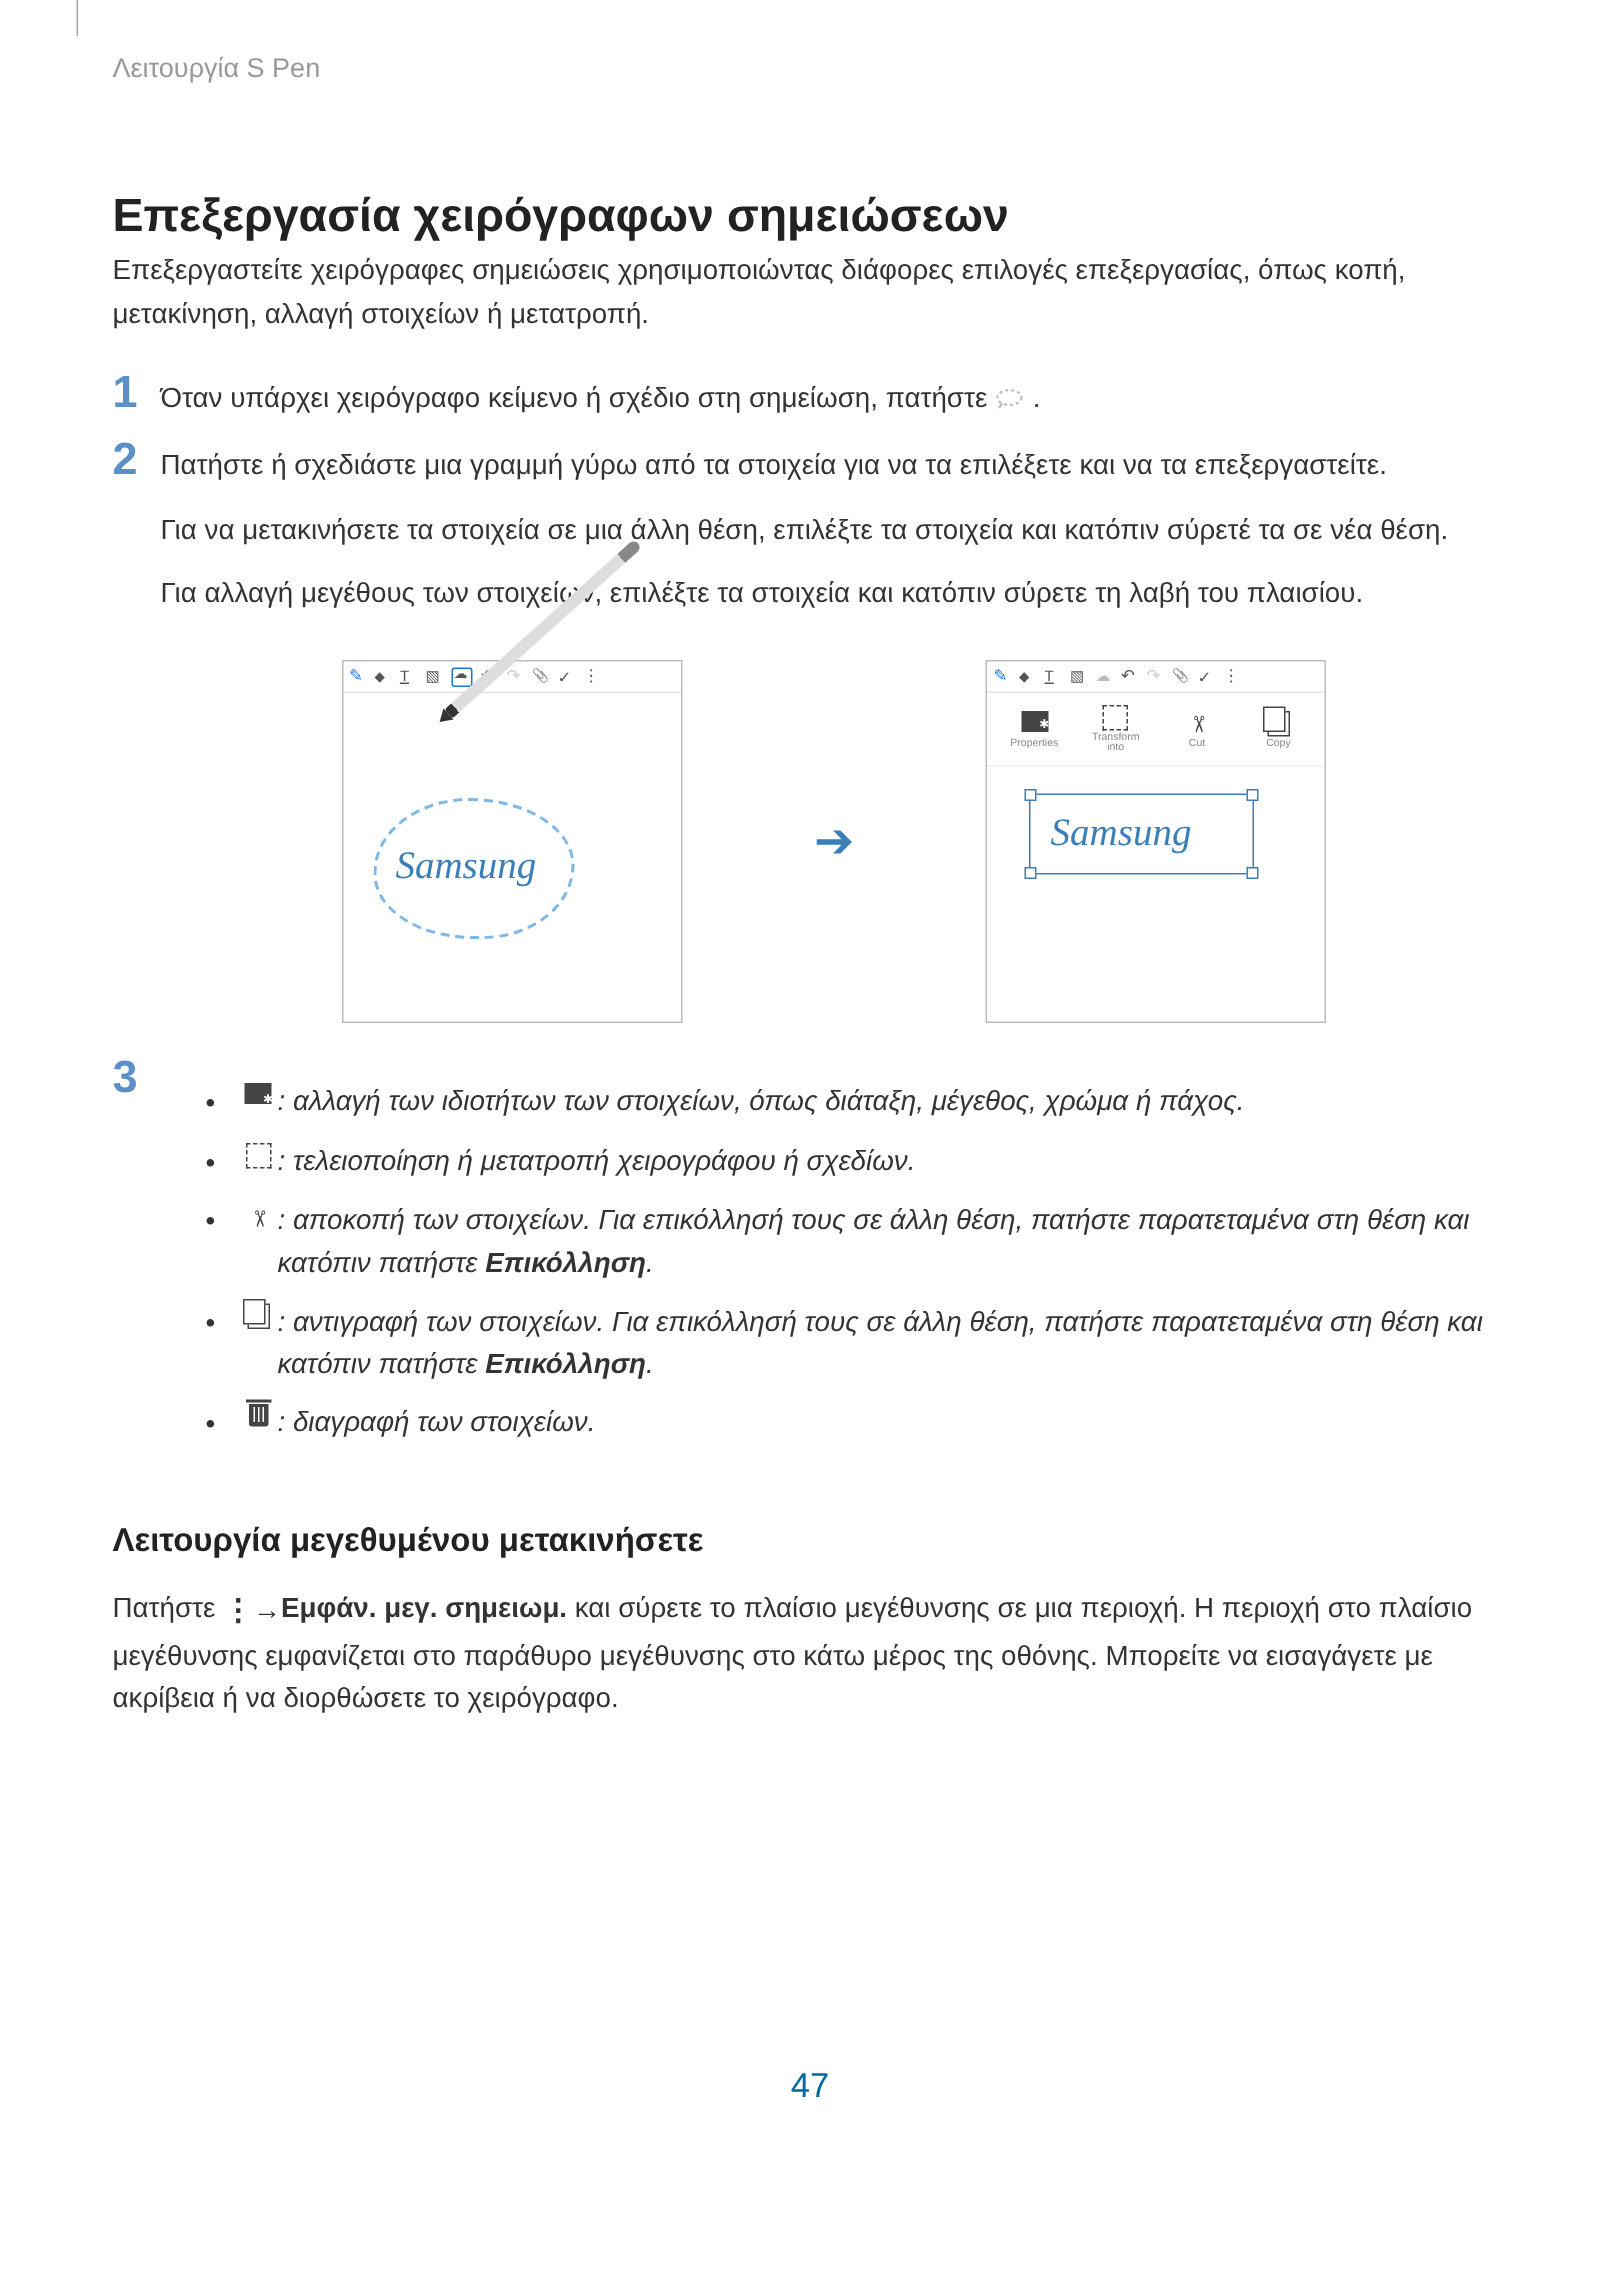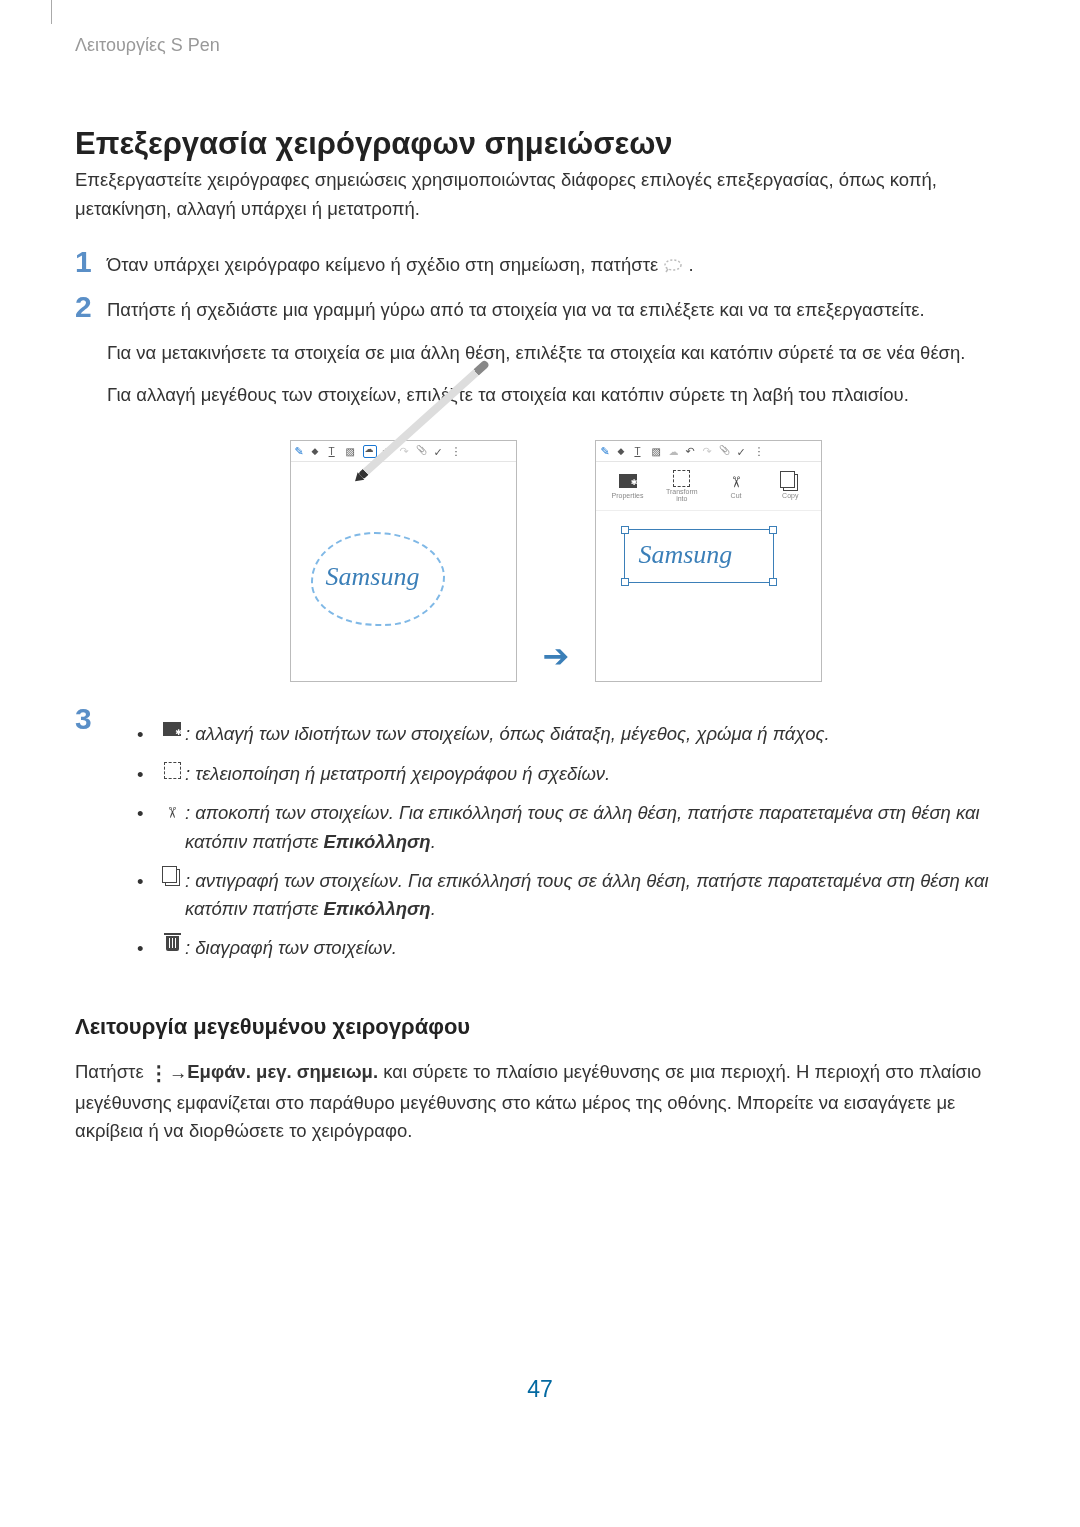--- a/index.html
+++ b/index.html
@@ -72,23 +72,23 @@
   .inline-icon {
     display: inline-flex;
     vertical-align: -3px;
     width: 20px;
     height: 18px;
     align-items: center;
     justify-content: center;
   }
   .illustration {
     display: flex;
-    align-items: flex-end;
+    align-items: center;
     justify-content: center;
-    gap: 26px;
+    gap: 88px;
     margin: 30px 0 10px 0;
   }
   .phone-screen {
     width: 225px;
     height: 240px;
     border: 1px solid #bbb;
     background: #fff;
     position: relative;
     display: flex;
     flex-direction: column;
@@ -250,24 +250,24 @@
     color: #0369a1;
     font-size: 23px;
     margin-top: 230px;
   }
 </style>
 </head>
 <body>
 
 <div class="page">
   <div class="side-line"></div>
-  <div class="header-label">Λειτουργίες S Pen</div>
+  <div class="header-label">Λειτουργία S Pen</div>
 
   <div class="h1">Επεξεργασία χειρόγραφων σημειώσεων</div>
-  <div class="para">Επεξεργαστείτε χειρόγραφες σημειώσεις χρησιμοποιώντας διάφορες επιλογές επεξεργασίας, όπως κοπή, μετακίνηση, αλλαγή υπάρχει ή μετατροπή.</div>
+  <div class="para">Επεξεργαστείτε χειρόγραφες σημειώσεις χρησιμοποιώντας διάφορες επιλογές επεξεργασίας, όπως κοπή, μετακίνηση, αλλαγή στοιχείων ή μετατροπή.</div>
 
   <div class="step-row">
     <div class="step-num">1</div>
     <div class="step-body">
       <span>Όταν υπάρχει χειρόγραφο κείμενο ή σχέδιο στη σημείωση, πατήστε </span>
       <span class="inline-icon icon-lasso-inline">
         <svg width="20" height="16" viewBox="0 0 20 16">
           <ellipse cx="10" cy="7" rx="8" ry="5" fill="none" stroke="#bbb" stroke-width="1.5" stroke-dasharray="2 2"></ellipse>
           <path d="M5 11 L3 14" stroke="#bbb" stroke-width="1.5"></path>
         </svg>
@@ -391,19 +391,19 @@
           <span class="bull-dot">•</span>
           <span class="bull-icon">
               <span class="icon-trash"></span>
             </span>
           <span class="bull-text"> : διαγραφή των στοιχείων.</span>
         </div>
       </div>
     </div>
   </div>
 
-  <div class="h2">Λειτουργία μεγεθυμένου χειρογράφου</div>
+  <div class="h2">Λειτουργία μεγεθυμένου μετακινήσετε</div>
   <div class="para">
     <span>Πατήστε </span><span class="icon-more-inline">⋮</span><span class="arrow-txt"> → </span><b>Εμφάν. μεγ. σημειωμ.</b><span> και σύρετε το πλαίσιο μεγέθυνσης σε μια περιοχή. Η περιοχή στο πλαίσιο μεγέθυνσης εμφανίζεται στο παράθυρο μεγέθυνσης στο κάτω μέρος της οθόνης. Μπορείτε να εισαγάγετε με ακρίβεια ή να διορθώσετε το χειρόγραφο.</span>
   </div>
 
   <div class="pagenum">47</div>
 </div>
 
 </body></html>

